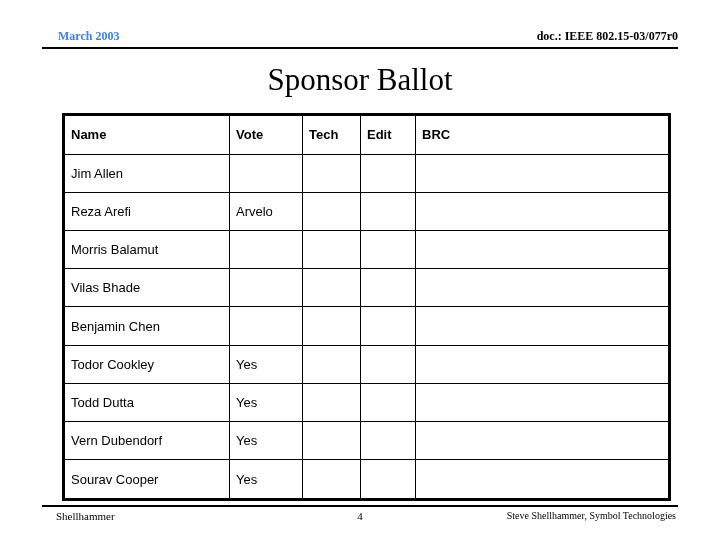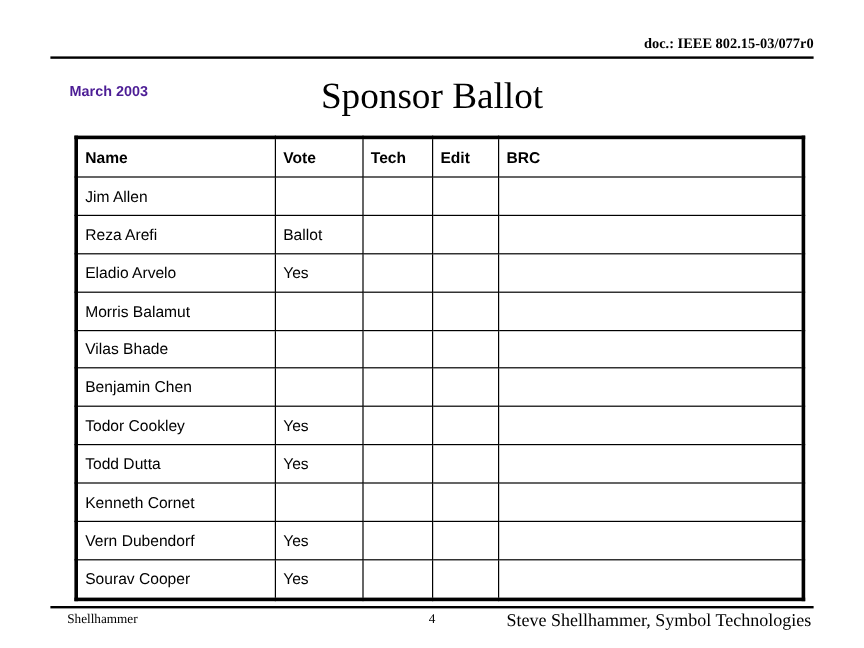--- a/index.html
+++ b/index.html
@@ -28,26 +28,25 @@
     left: 42px;
     top: 29px;
     width: 636px;
     height: 18px;
     border-bottom: 2px solid #000000;
   }
   .hdr-left {
     position: absolute;
     left: 16px;
     top: 0px;
-    font-family: Liberation Sans, sans-serif;
+    font-family: Liberation Serif, serif;
     font-weight: bold;
     font-size: 12px;
-    color: #4c1d95;
-    white-space: nowrap;
-    margin-top: 40px;
+    color: #3b82f6;
+    white-space: nowrap;
   }
   .hdr-right {
     position: absolute;
     right: 0px;
     top: 0px;
     font-family: "Liberation Serif", serif;
     font-weight: bold;
     font-size: 12px;
     color: #000000;
     white-space: nowrap;
@@ -128,21 +127,21 @@
     text-align: center;
     font-family: "Liberation Serif", serif;
     font-size: 11px;
     color: #000000;
   }
   .ftr-right {
     position: absolute;
     right: 2px;
     top: 3px;
     font-family: "Liberation Serif", serif;
-    font-size: 15px;
+    font-size: 10px;
     color: #000000;
     white-space: nowrap;
   }
 </style>
 </head>
 <body>
 
 <div class="slide">
 
   <div class="hdr">
@@ -171,28 +170,21 @@
         </tr>
       <tr>
             <td>Jim Allen</td>
             <td></td>
             <td></td>
             <td></td>
             <td></td>
           </tr>
           <tr>
             <td>Reza Arefi</td>
-            <td>Ballot</td>
-            <td></td>
-            <td></td>
-            <td></td>
-          </tr>
-          <tr>
-            <td>Eladio Arvelo</td>
-            <td>Yes</td>
+            <td>Arvelo</td>
             <td></td>
             <td></td>
             <td></td>
           </tr>
           <tr>
             <td>Morris Balamut</td>
             <td></td>
             <td></td>
             <td></td>
             <td></td>
@@ -214,27 +206,20 @@
           <tr>
             <td>Todor Cookley</td>
             <td>Yes</td>
             <td></td>
             <td></td>
             <td></td>
           </tr>
           <tr>
             <td>Todd Dutta</td>
             <td>Yes</td>
-            <td></td>
-            <td></td>
-            <td></td>
-          </tr>
-          <tr>
-            <td>Kenneth Cornet</td>
-            <td></td>
             <td></td>
             <td></td>
             <td></td>
           </tr>
           <tr>
             <td>Vern Dubendorf</td>
             <td>Yes</td>
             <td></td>
             <td></td>
             <td></td>

